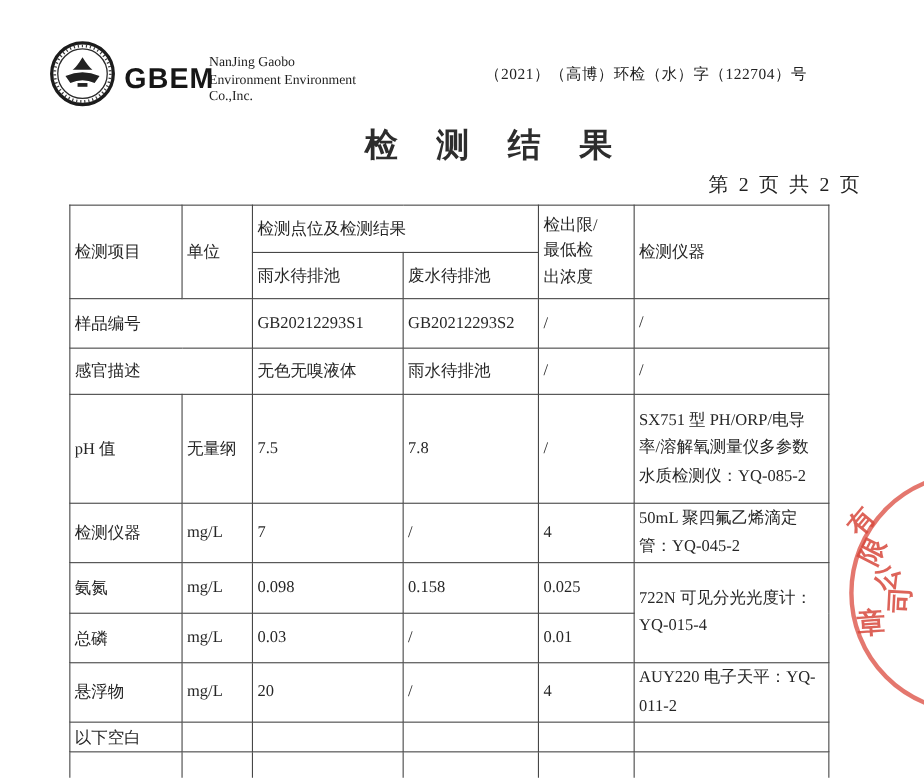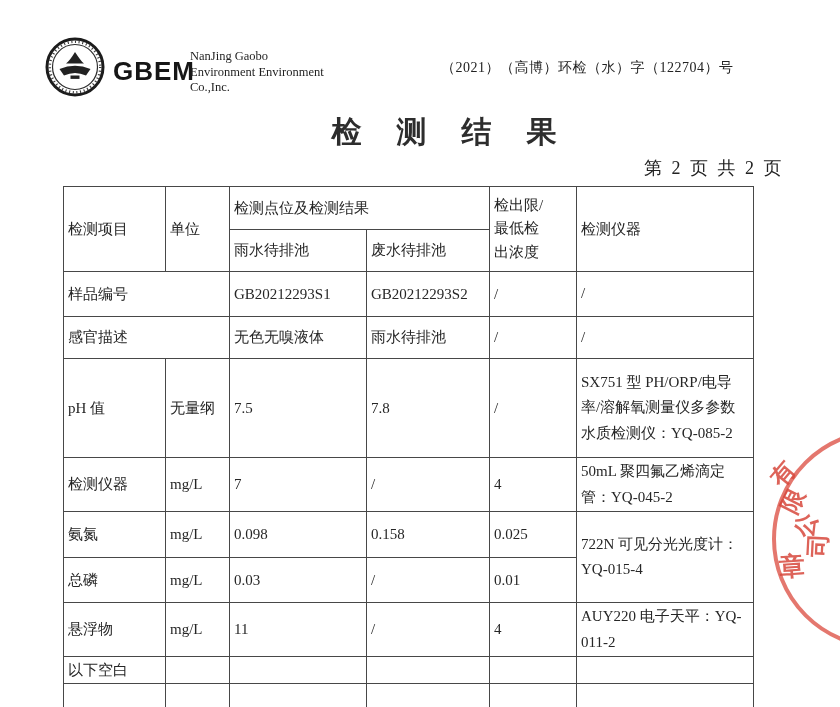--- a/index.html
+++ b/index.html
@@ -170,21 +170,21 @@
     <tr class="r-tp">
       <td>总磷</td>
       <td>mg/L</td>
       <td>0.03</td>
       <td>/</td>
       <td>0.01</td>
     </tr>
     <tr class="r-ss">
       <td>悬浮物</td>
       <td>mg/L</td>
-      <td>11</td>
+      <td>20</td>
       <td>/</td>
       <td>4</td>
       <td class="inst">AUY220 电子天平：YQ-011-2</td>
     </tr>
     <tr class="r-blank">
       <td>以下空白</td>
       <td></td>
       <td></td>
       <td></td>
       <td></td>

